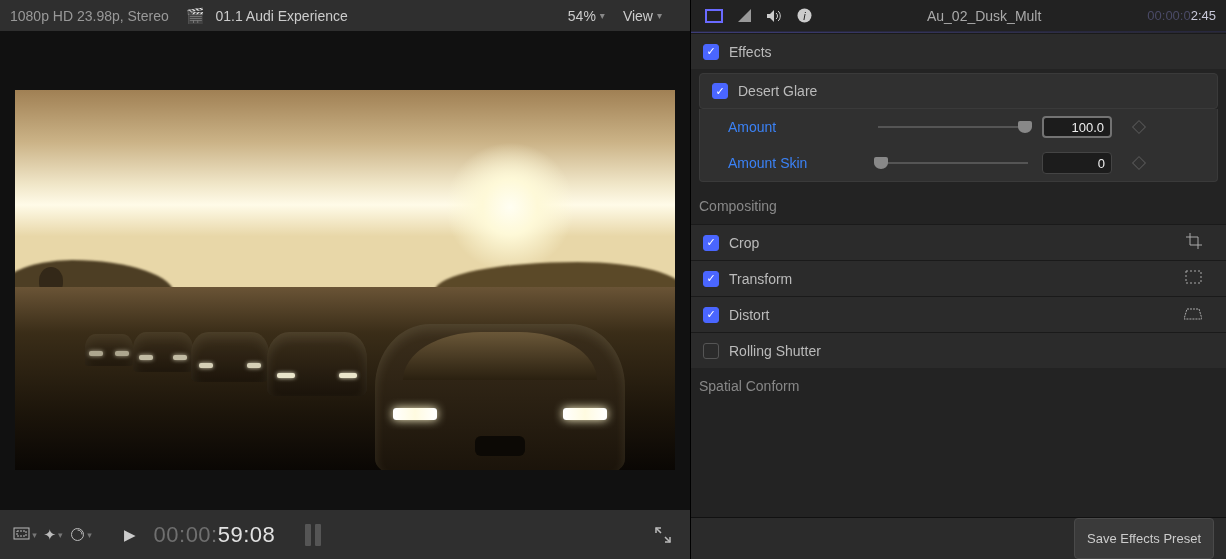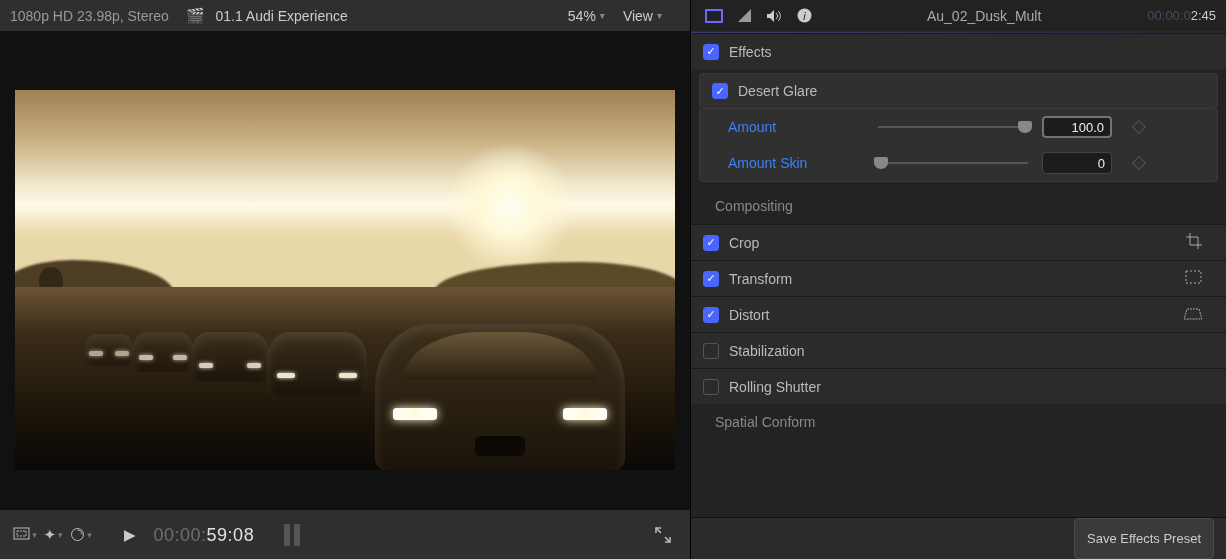--- a/index.html
+++ b/index.html
@@ -31,39 +31,39 @@
   .car.sm1 { left:252px; bottom:74px; width:100px; height:64px; opacity:.9;}
   .car.sm2 { left:176px; bottom:88px; width:78px; height:50px; opacity:.8;}
   .car.sm3 { left:118px; bottom:98px; width:60px; height:40px; opacity:.7;}
   .car.sm4 { left:70px;  bottom:104px; width:48px; height:32px; opacity:.6;}
   .slite { position:absolute; width:14px; height:5px; background:#fffbe0; border-radius:2px; box-shadow:0 0 4px #fffbe0; }
   .viewer-footer { height: 50px; background: #2f2f2f; border-top: 1px solid #111; display: flex; align-items: center; padding: 0 12px; }
   .fbtn { width: 26px; height: 26px; display:flex; align-items:center; justify-content:center; color:#bbb; font-size:15px; margin-right: 2px; }
   .fbtn .dn { font-size:9px; margin-left:2px; color:#777;}
   .fbtn.crop svg, .fbtn.full svg { stroke:#bbb; }
   .play { margin-left: 28px; color:#ccc; font-size:15px; }
-  .tc { font-family: "Menlo","Consolas",monospace; font-size: 18px; color:#6f6f6f; margin-left: 18px; letter-spacing: .5px;}
+  .tc { font-family: "Menlo","Consolas",monospace; font-size: 22px; color:#6f6f6f; margin-left: 18px; letter-spacing: .5px;}
   .tc .cur { color:#e2e2e2; }
   .audiobars { margin-left: 30px; display:flex; gap:4px; }
   .audiobars div { width:6px; height:22px; background:#555; border-radius:1px; }
   .expand { margin-left:auto; }
   
   .insp-header { height: 32px; background:#222; border-bottom:1px solid #3d3d8f44; display:flex; align-items:center; padding: 0 10px; font-size:14px; }
   .insp-header .tabbtn { width:26px; height:22px; display:flex; align-items:center; justify-content:center; margin-right:4px; color:#999; }
   .insp-header .tabbtn.active { color:#7a7aff; }
   .insp-header .clipname { flex:1; text-align:center; color:#aaa; }
   .insp-header .timecode { font-family:"Menlo",monospace; color:#4a4a66; font-size:13px; }
   .insp-header .timecode .last { color:#c8c8d8; }
   .insp-body { flex:1; overflow:auto; font-size:14px; }
   .row { display:flex; align-items:center; padding: 7px 12px; min-height:36px; }
   .row.section { background:#2b2b2b; border-top:1px solid #1a1a1a; }
   .row.sub { background:#303030; border-radius:4px; margin:0 8px; border:1px solid #3a3a3a; }
   .row.param { background:#303030; margin:0 8px; border-left:1px solid #3a3a3a; border-right:1px solid #3a3a3a; padding-left: 28px;}
   .row.param:last-of-type { border-bottom:1px solid #3a3a3a; border-radius: 0 0 4px 4px;}
-  .row.cat { padding-left: 24px; color:#888;text-align:right; }
+  .row.cat { padding-left: 8px; color:#888;text-align:right; }
   .ck { width:16px; height:16px; border-radius:3px; border:1px solid #555; margin-right:10px; display:flex; align-items:center; justify-content:center; flex-shrink:0;}
   .ck.on { background:#4a66ff; border-color:#4a66ff; color:#fff; font-size:11px; }
   .ck.on::after { content:"✓"; }
   .row .lbl { color:#bbb; }
   .row .filllbl { flex: 0 0 150px; color:#3b82f6;}
   .slider { flex:1; max-width:150px; height:16px; position:relative; margin-right: 14px; }
   .slider .track { position:absolute; top:7px; left:0; right:0; height:2px; background:#555; }
   .slider .thumb { position:absolute; top:2px; width:14px; height:12px; background:#888; border-radius:2px 2px 50% 50%; transform: translateX(-50%);}
   .valbox { width:70px; height:22px; background:#1c1c1c; border:1px solid #444; border-radius:4px; color:#eee; font-size:13px; display:flex; align-items:center; justify-content:flex-end; padding-right:6px; }
   .valbox.focus { border:2px solid #737373; }
@@ -245,24 +245,20 @@
       <span class="ck on"></span>
       <span class="lbl">Distort</span>
       <span class="spacer"></span>
       <span class="toolicon">
         <svg width="18" height="12" viewBox="0 0 18 12" fill="none">
             <path d="M3 1h12l3 10H0z" stroke="#aaa" stroke-dasharray="2 1"></path>
           </svg>
       </span>
     </div>
 
-    <div class="row section">
-      <span class="ck"></span>
-      <span class="lbl">Stabilization</span>
-    </div>
 
     <div class="row section">
       <span class="ck"></span>
       <span class="lbl">Rolling Shutter</span>
     </div>
 
     <div class="row cat">
       <span>Spatial Conform</span>
     </div>
   </div>

